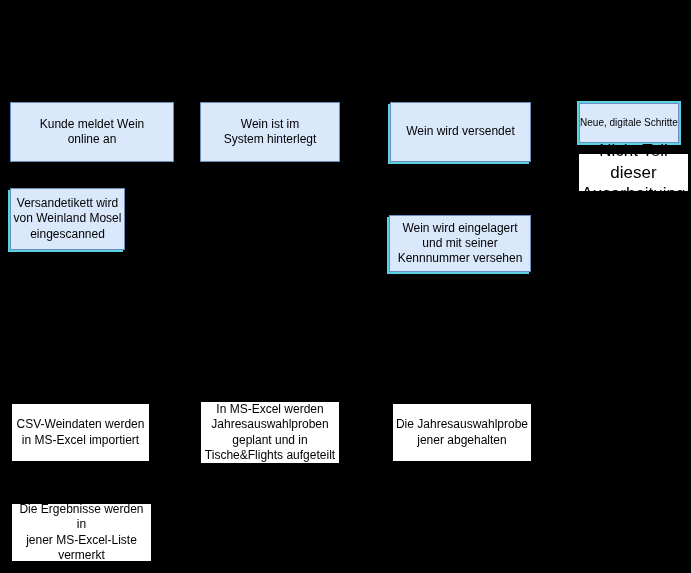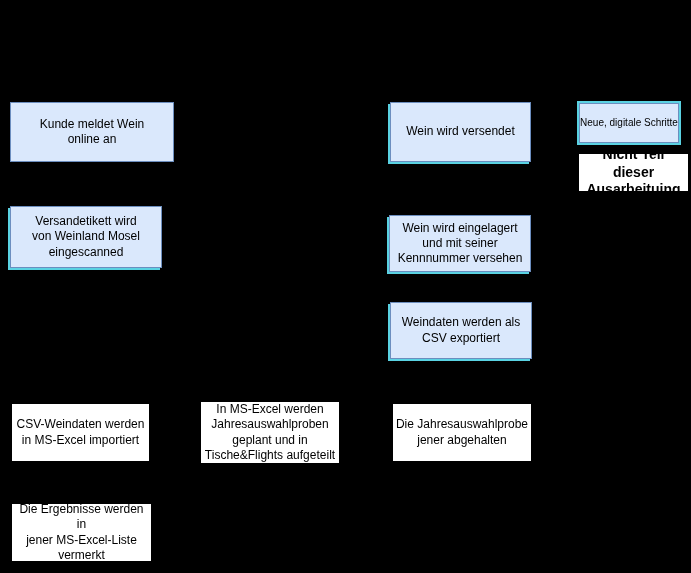--- a/index.html
+++ b/index.html
@@ -19,50 +19,50 @@
     padding:0 2px;display:block;
   }
   .blue{
     background:var(--node-fill-blue,#dae8fc);
     border:1px solid var(--node-border-blue,#6c8ebf);
   }
   .hl{ box-shadow:-2px 2px 0 0 var(--highlight-cyan,#5ad2e2); }
   .white{ background:var(--node-fill-white,#ffffff); border:1px solid #000; }
   .legend-blue{ box-shadow:0 0 0 2px var(--highlight-cyan,#5ad2e2); }
   .legend-blue .lbl{ font-size:10px;white-space:nowrap;padding:0; }
-  .legend-white .lbl{ font-size:14px;font-weight:bold; }
+  .legend-white .lbl{ font-size:17px; }
 </style>
 </head>
 <body style="background: rgb(0, 0, 0);">
 
 <div class="canvas">
 
   <div class="box blue" style="left:10px;top:102px;width:164px;height:60px">
     <span class="lbl">Kunde meldet Wein
 online an</span>
   </div>
+  <div class="box blue" style="left:200px;top:102px;width:140px;height:60px">
+    <span class="lbl">Wein ist im
+System hinterlegt</span>
+  </div>
   <div class="box blue hl" style="left:390px;top:102px;width:141px;height:60px">
     <span class="lbl">Wein wird versendet</span>
   </div>
 
-  <div class="box blue hl" style="left:10px;top:206px;width:152px;height:62px">
+  <div class="box blue hl" style="left:10px;top:188px;width:115px;height:62px">
     <span class="lbl">Versandetikett wird
 von Weinland Mosel
 eingescanned</span>
   </div>
   <div class="box blue hl" style="left:389px;top:215px;width:142px;height:57px">
     <span class="lbl">Wein wird eingelagert
 und mit seiner
 Kennnummer versehen</span>
   </div>
 
-  <div class="box blue hl" style="left:390px;top:302px;width:142px;height:57px">
-    <span class="lbl">Weindaten werden als
-CSV exportiert</span>
-  </div>
 
   <div class="box white" style="left:11px;top:403px;width:139px;height:59px">
     <span class="lbl">CSV-Weindaten werden
 in MS-Excel importiert</span>
   </div>
   <div class="box white" style="left:200px;top:401px;width:140px;height:63px">
     <span class="lbl">In MS-Excel werden
 Jahresauswahlproben
 geplant und in
 Tische&amp;Flights aufgeteilt</span>

